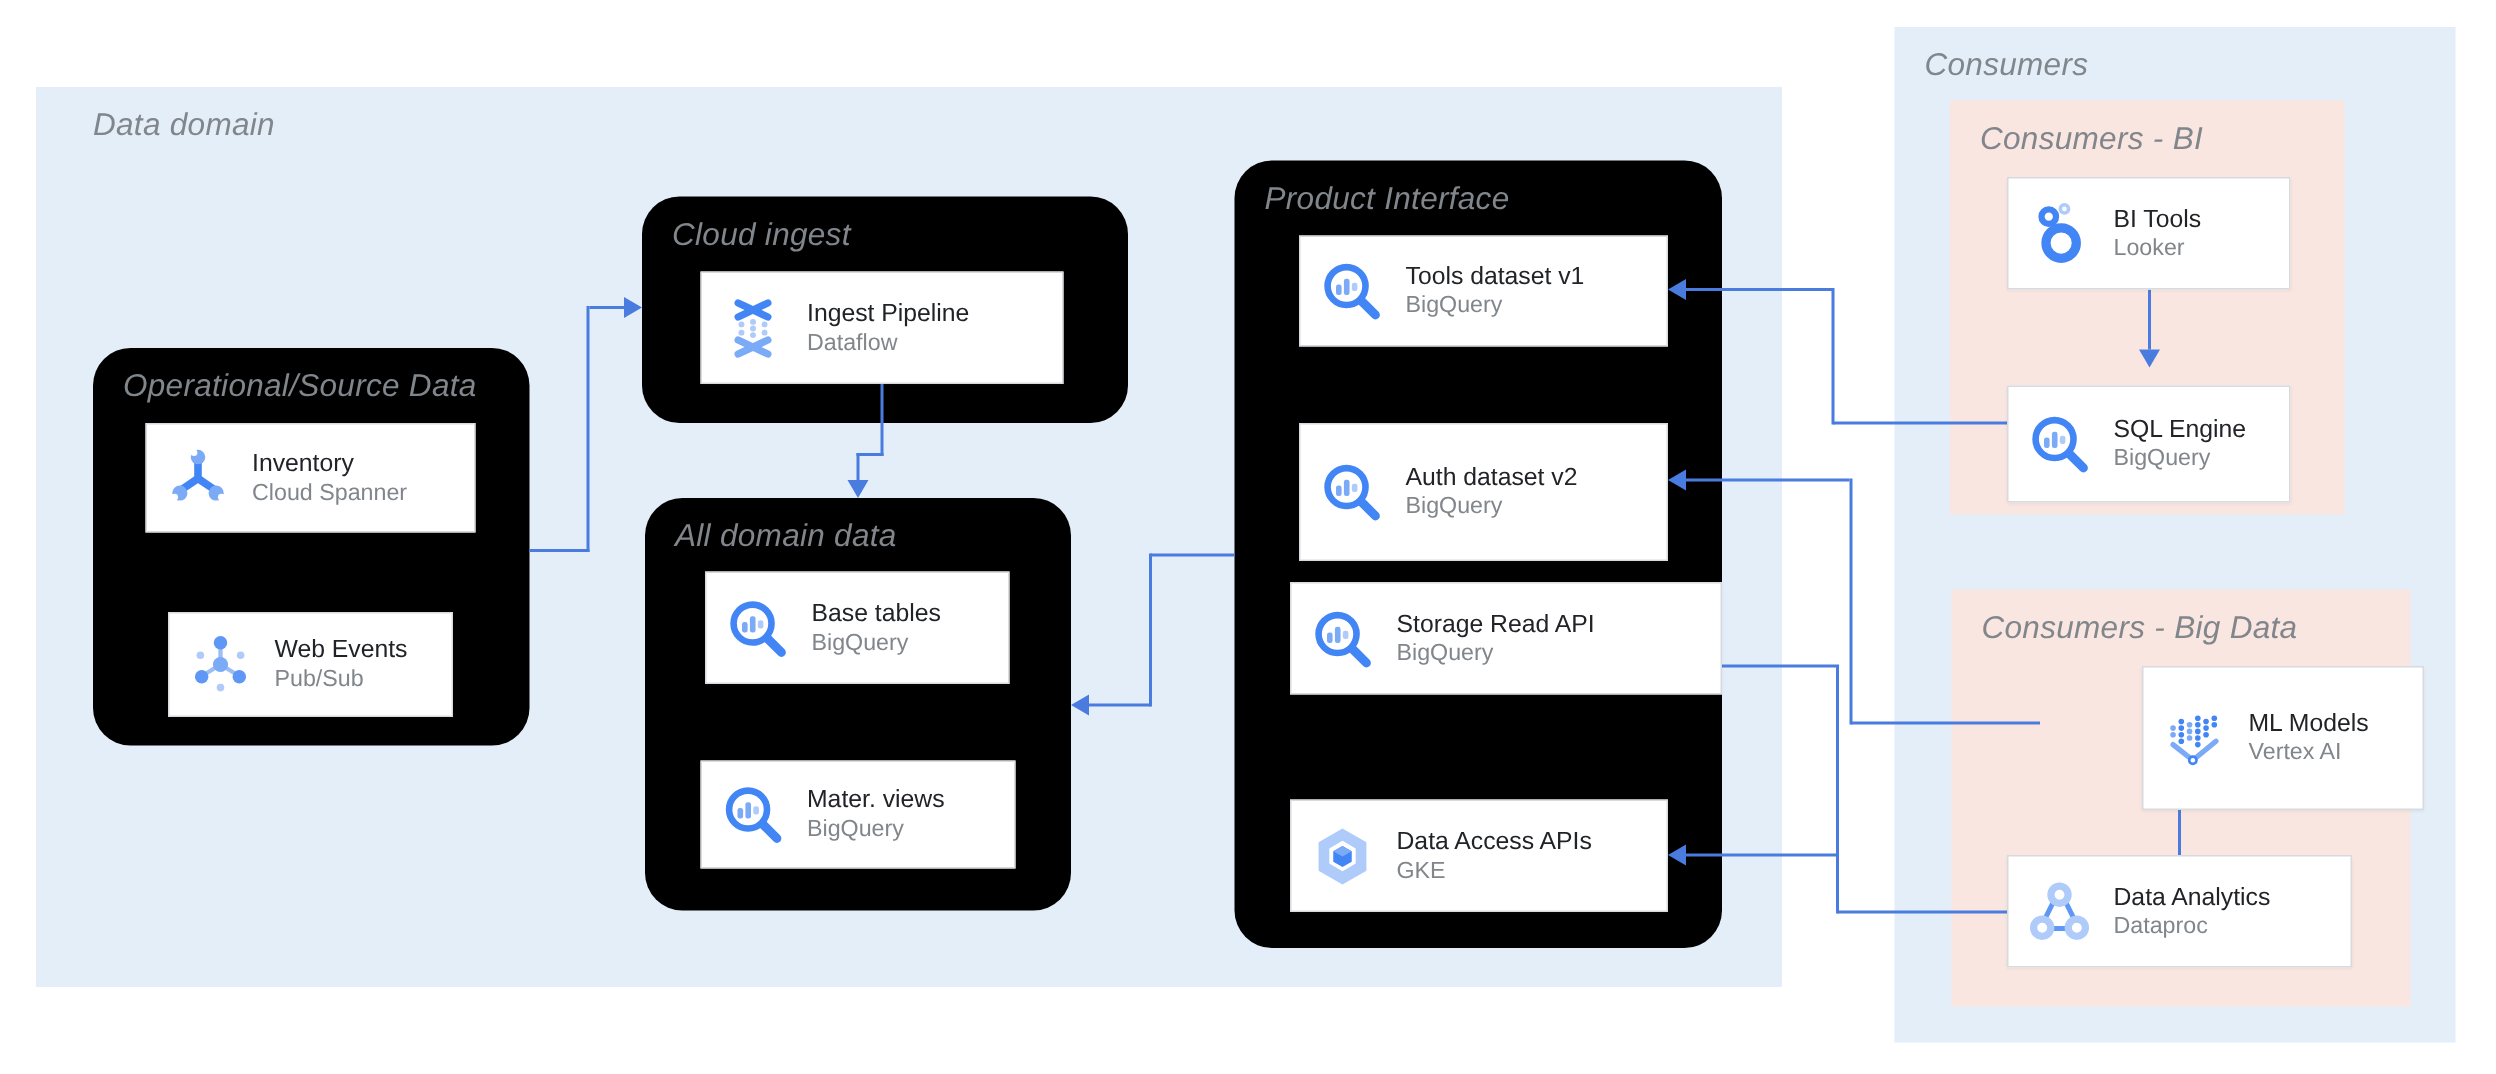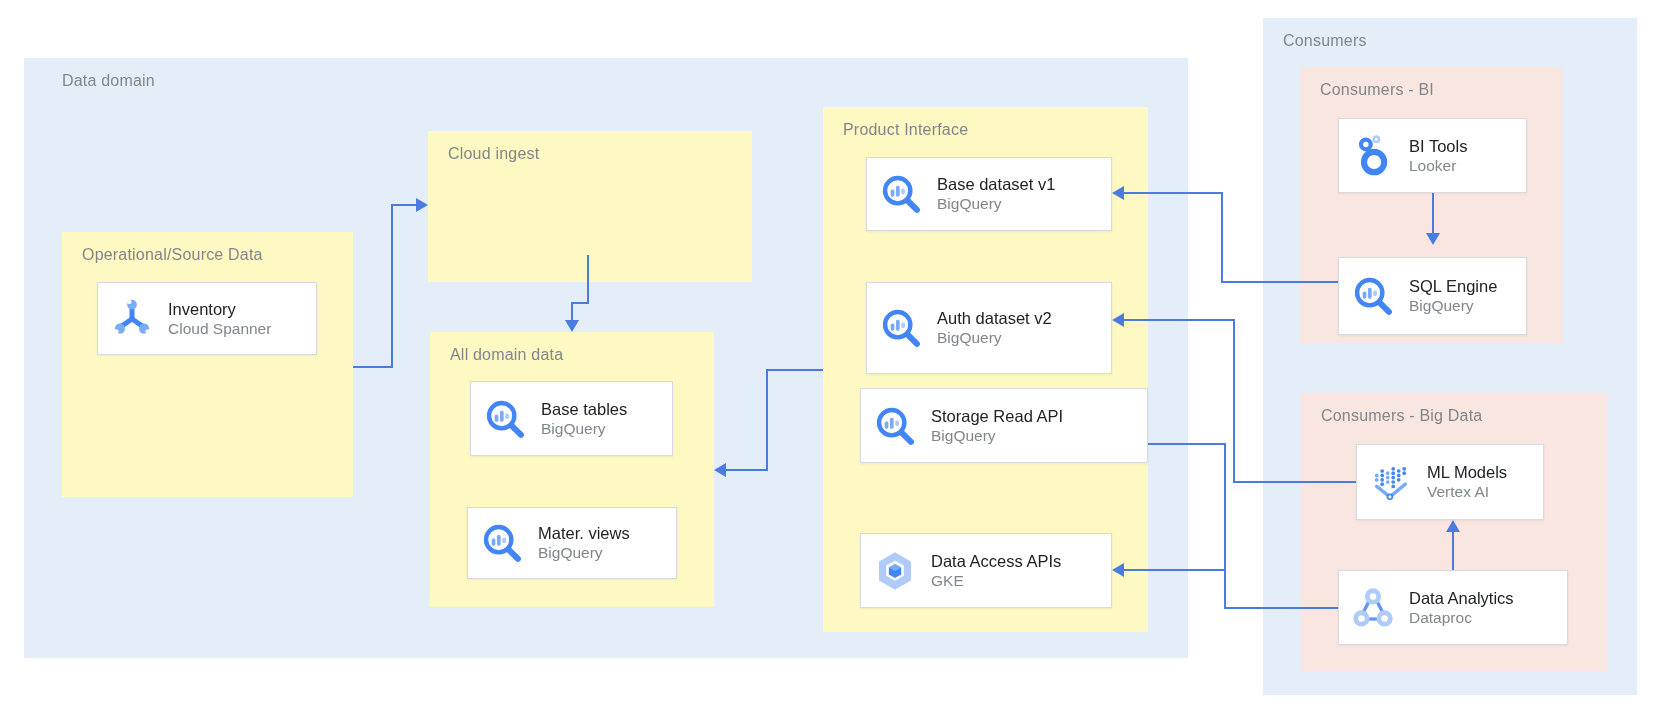--- a/index.html
+++ b/index.html
@@ -3,25 +3,26 @@
 <meta charset="utf-8">
 <style>
   html,body{margin:0;padding:0;background:#ffffff;}
   .canvas{
     position:relative;width:1664px;height:716px;background:#ffffff;overflow:hidden;
     font-family:"Liberation Sans", sans-serif;
   }
   .container{position:absolute;}
   .container.blue{background:#e4eef9;}
   .group{position:absolute;}
-  .group.yellow{background:#fef9c3;}
+  .group.yellow{background:#000000;border-radius:25px;}
   .group.pink{background:#f9e6e0;}
   .zone-label{
-    position:absolute;left:20px;top:14px;font-size:16px;color:#80868b;letter-spacing:.2px;
+    position:absolute;left:20px;top:14px;font-size:21px;color:#80868b;letter-spacing:.2px;
     white-space:nowrap;
+    font-style:italic;
   }
   .card{
     position:absolute;background:#ffffff;border:1px solid #d7dade;
     box-shadow:0 1px 2px rgba(60,64,67,.08);
     display:flex;align-items:center;box-sizing:border-box;padding:6px 10px 6px 12px;gap:14px;
   }
   .card svg.icon{width:44px;height:44px;flex:0 0 44px;}
   .ct{display:flex;flex-direction:column;justify-content:center;}
   .t{font-size:16.5px;line-height:1.22;color:#212327;}
   .s{font-size:15.5px;line-height:1.25;color:#80868b;}
@@ -213,21 +214,39 @@
   <div class="card" style="left:97px;top:282px;width:220px;height:73px">
     <svg class="icon">
         <use href="#sym-spanner"></use>
       </svg>
     <div class="ct">
       <div class="t">Inventory</div>
       <div class="s">Cloud Spanner</div>
     </div>
   </div>
 
-
+  <div class="card" style="left:112px;top:408px;width:190px;height:70px">
+    <svg class="icon">
+        <use href="#sym-pubsub"></use>
+      </svg>
+    <div class="ct">
+      <div class="t">Web Events</div>
+      <div class="s">Pub/Sub</div>
+    </div>
+  </div>
+
+  <div class="card" style="left:467px;top:181px;width:242px;height:75px">
+    <svg class="icon">
+        <use href="#sym-dataflow"></use>
+      </svg>
+    <div class="ct">
+      <div class="t">Ingest Pipeline</div>
+      <div class="s">Dataflow</div>
+    </div>
+  </div>
 
   <div class="card" style="left:470px;top:381px;width:203px;height:75px">
     <svg class="icon">
         <use href="#sym-bigquery"></use>
       </svg>
     <div class="ct">
       <div class="t">Base tables</div>
       <div class="s">BigQuery</div>
     </div>
   </div>
@@ -240,21 +259,21 @@
       <div class="t">Mater. views</div>
       <div class="s">BigQuery</div>
     </div>
   </div>
 
   <div class="card" style="left:866px;top:157px;width:246px;height:74px">
     <svg class="icon">
         <use href="#sym-bigquery"></use>
       </svg>
     <div class="ct">
-      <div class="t">Base dataset v1</div>
+      <div class="t">Tools dataset v1</div>
       <div class="s">BigQuery</div>
     </div>
   </div>
 
   <div class="card" style="left:866px;top:282px;width:246px;height:92px">
     <svg class="icon">
         <use href="#sym-bigquery"></use>
       </svg>
     <div class="ct">
       <div class="t">Auth dataset v2</div>
@@ -295,21 +314,21 @@
   <div class="card" style="left:1338px;top:257px;width:189px;height:78px">
     <svg class="icon">
         <use href="#sym-bigquery"></use>
       </svg>
     <div class="ct">
       <div class="t">SQL Engine</div>
       <div class="s">BigQuery</div>
     </div>
   </div>
 
-  <div class="card" style="left:1356px;top:444px;width:188px;height:76px">
+  <div class="card" style="left:1428px;top:444px;width:188px;height:96px">
     <svg class="icon">
         <use href="#sym-vertexai"></use>
       </svg>
     <div class="ct">
       <div class="t">ML Models</div>
       <div class="s">Vertex AI</div>
     </div>
   </div>
 
   <div class="card" style="left:1338px;top:570px;width:230px;height:75px">

